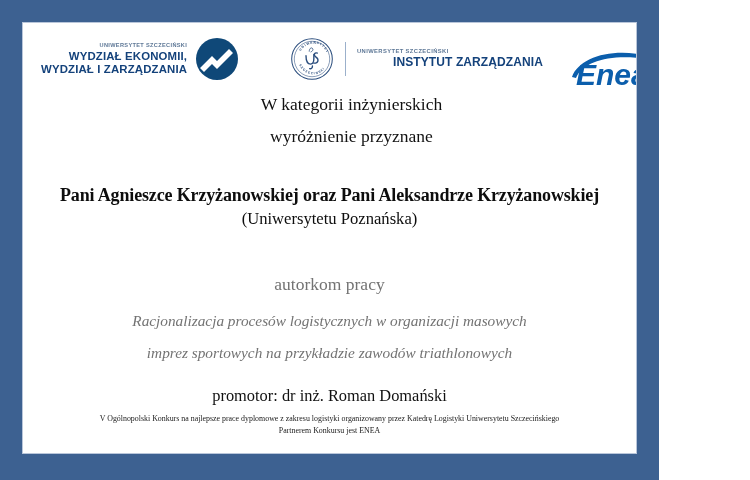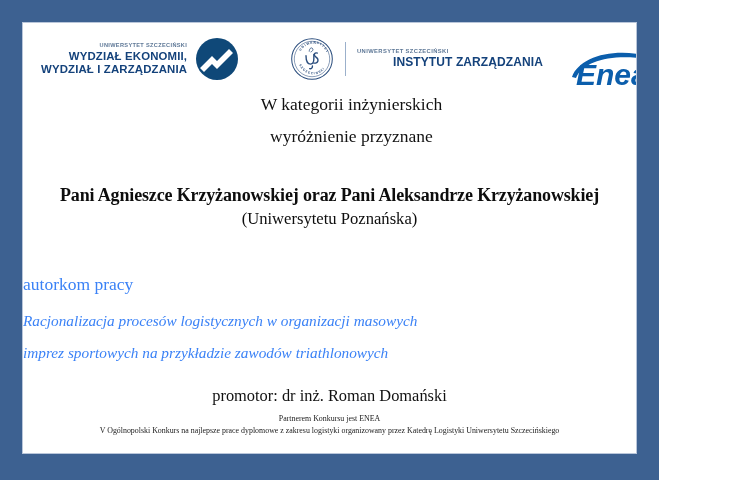--- a/index.html
+++ b/index.html
@@ -162,22 +162,22 @@
     font-size: 16.6px;
     line-height: 1.05;
     margin-top: 5px;
   }
 
   .work {
     position: absolute;
     left: 0;
     top: 253px;
     width: 100%;
-    text-align: left;
-    color: #3b82f6;
+    text-align: center;
+    color: #737373;
   }
   .work .role {
     font-size: 17.5px;
     line-height: 1.0;
   }
   .work .title-line {
     font-size: 15.3px;
     font-style: italic;
     line-height: 1.0;
   }
@@ -289,18 +289,18 @@
 
     <div class="work">
       <div class="role">autorkom pracy</div>
       <div class="title-line first">Racjonalizacja procesów logistycznych w organizacji masowych</div>
       <div class="title-line second">imprez sportowych na przykładzie zawodów triathlonowych</div>
     </div>
 
     <div class="supervisor">promotor: dr inż. Roman Domański</div>
 
     <div class="footnote">
+      <span class="fn-line">V Ogólnopolski Konkurs na najlepsze prace dyplomowe z zakresu logistyki organizowany przez Katedrę Logistyki Uniwersytetu Szczecińskiego</span>
       <span class="fn-line">Partnerem Konkursu jest ENEA</span>
-      <span class="fn-line">V Ogólnopolski Konkurs na najlepsze prace dyplomowe z zakresu logistyki organizowany przez Katedrę Logistyki Uniwersytetu Szczecińskiego</span>
     </div>
 
   </div>
 </div>
 
 </body></html>

